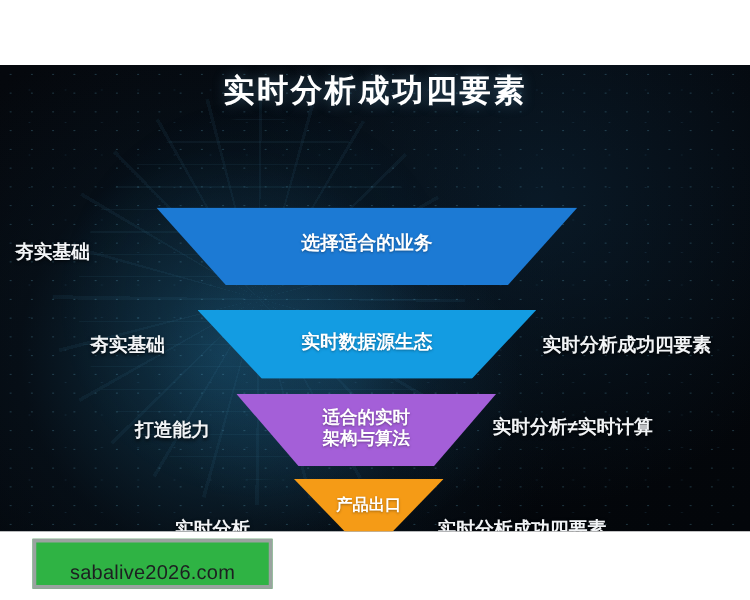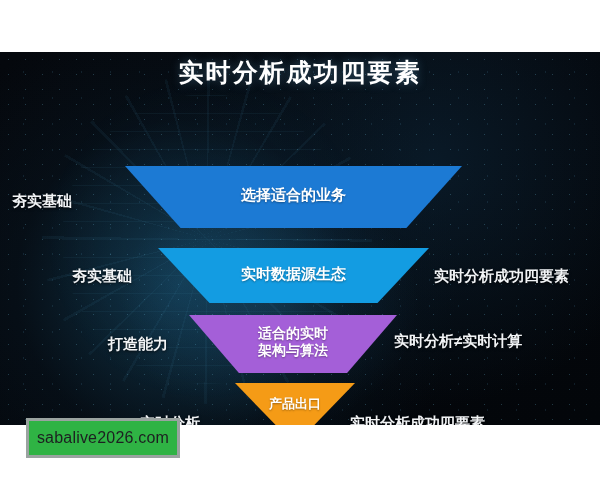--- a/index.html
+++ b/index.html
@@ -189,29 +189,29 @@
 
   #label-right-1 { left: 466px; top: 140px; }
   #label-right-2 { left: 434px; top: 215px; }
   #label-right-3 { left: 394px; top: 280px; }
   #label-right-4 { left: 350px; top: 362px; }
 
   
   #watermark {
     position: absolute;
     left: 26px;
-    top: 418px;
-    width: 154px;
+    top: 431px;
+    width: 192px;
     height: 40px;
     background: #2eb githubb;
     background: #2fb344;
     border: 3px solid #9aa3a0;
     box-sizing: border-box;
     display: flex;
-    align-items: center;
+    align-items: flex-end;
     justify-content: center;
   }
   #watermark-text {
     color: #1d1f21;
     font-size: 16px;
     letter-spacing: 0.2px;
     white-space: nowrap;
   }
 </style>
 </head>

